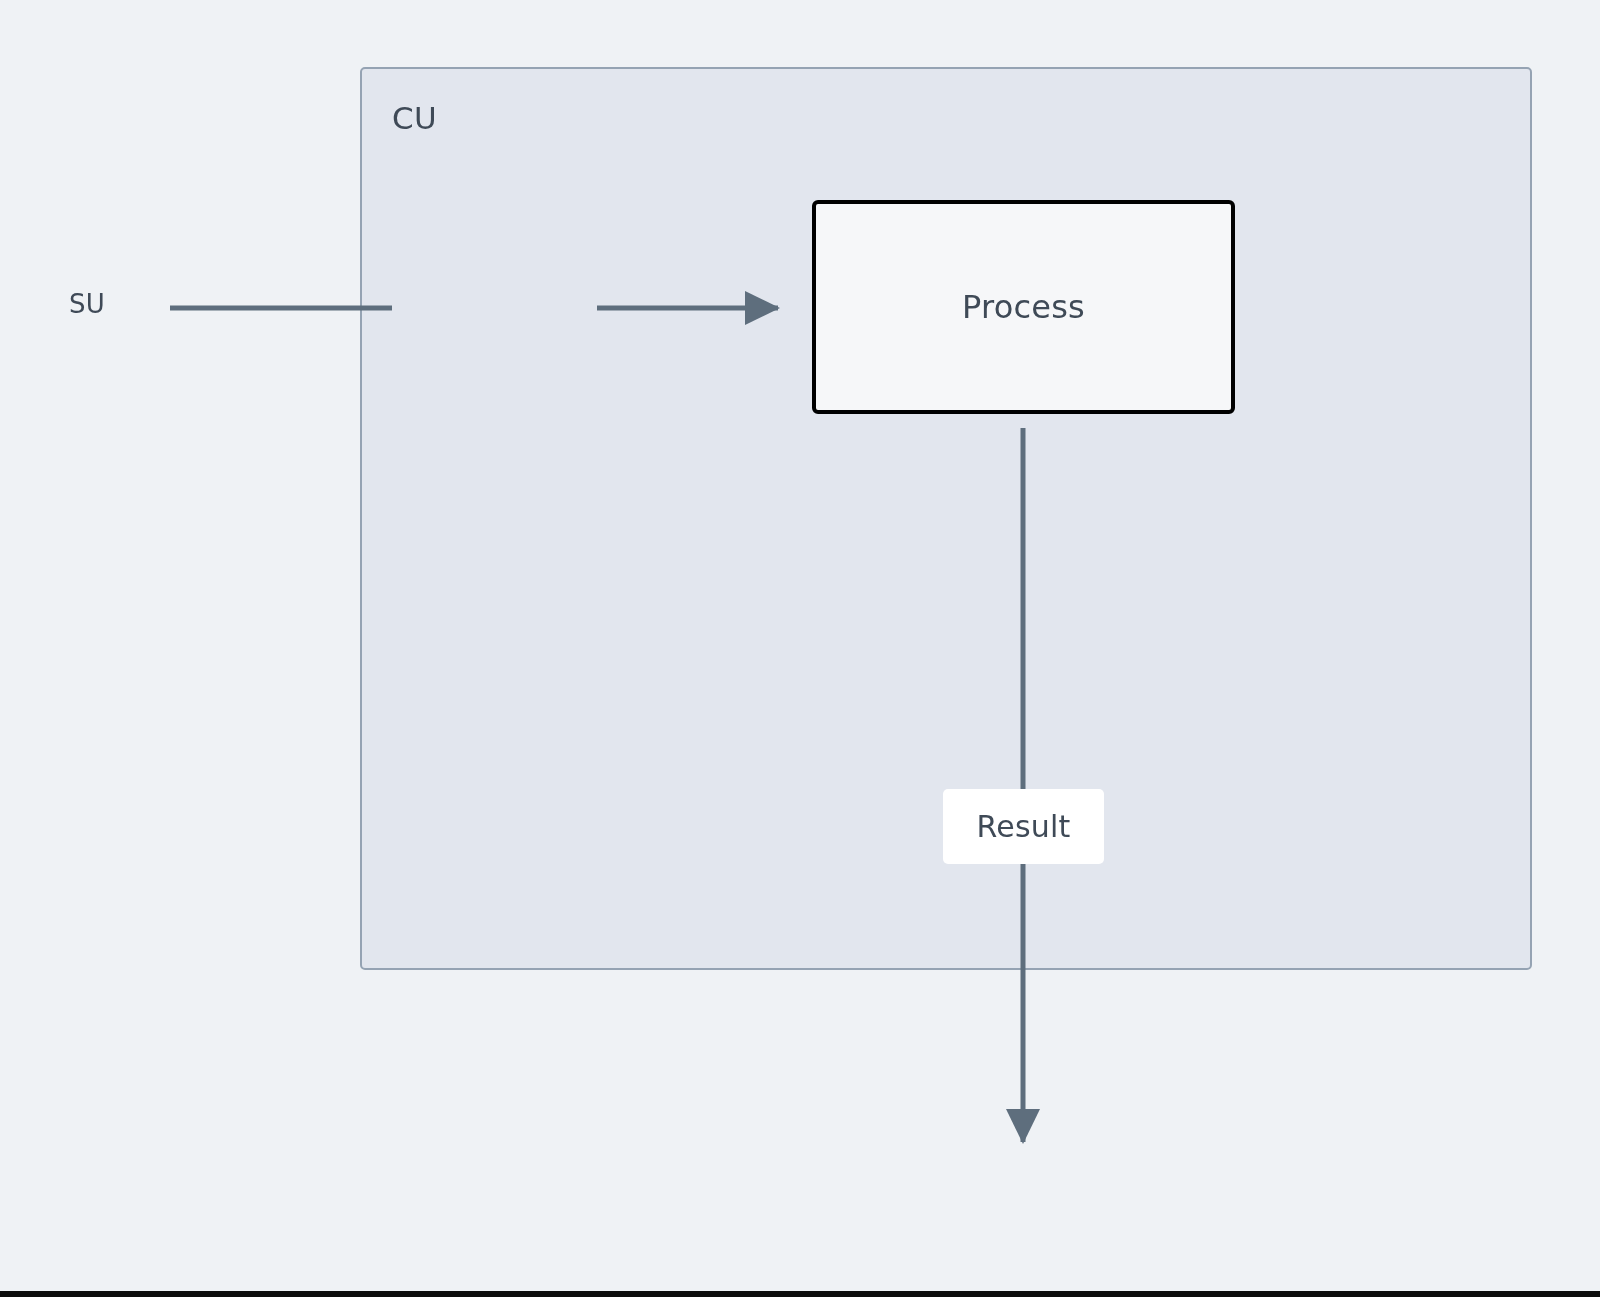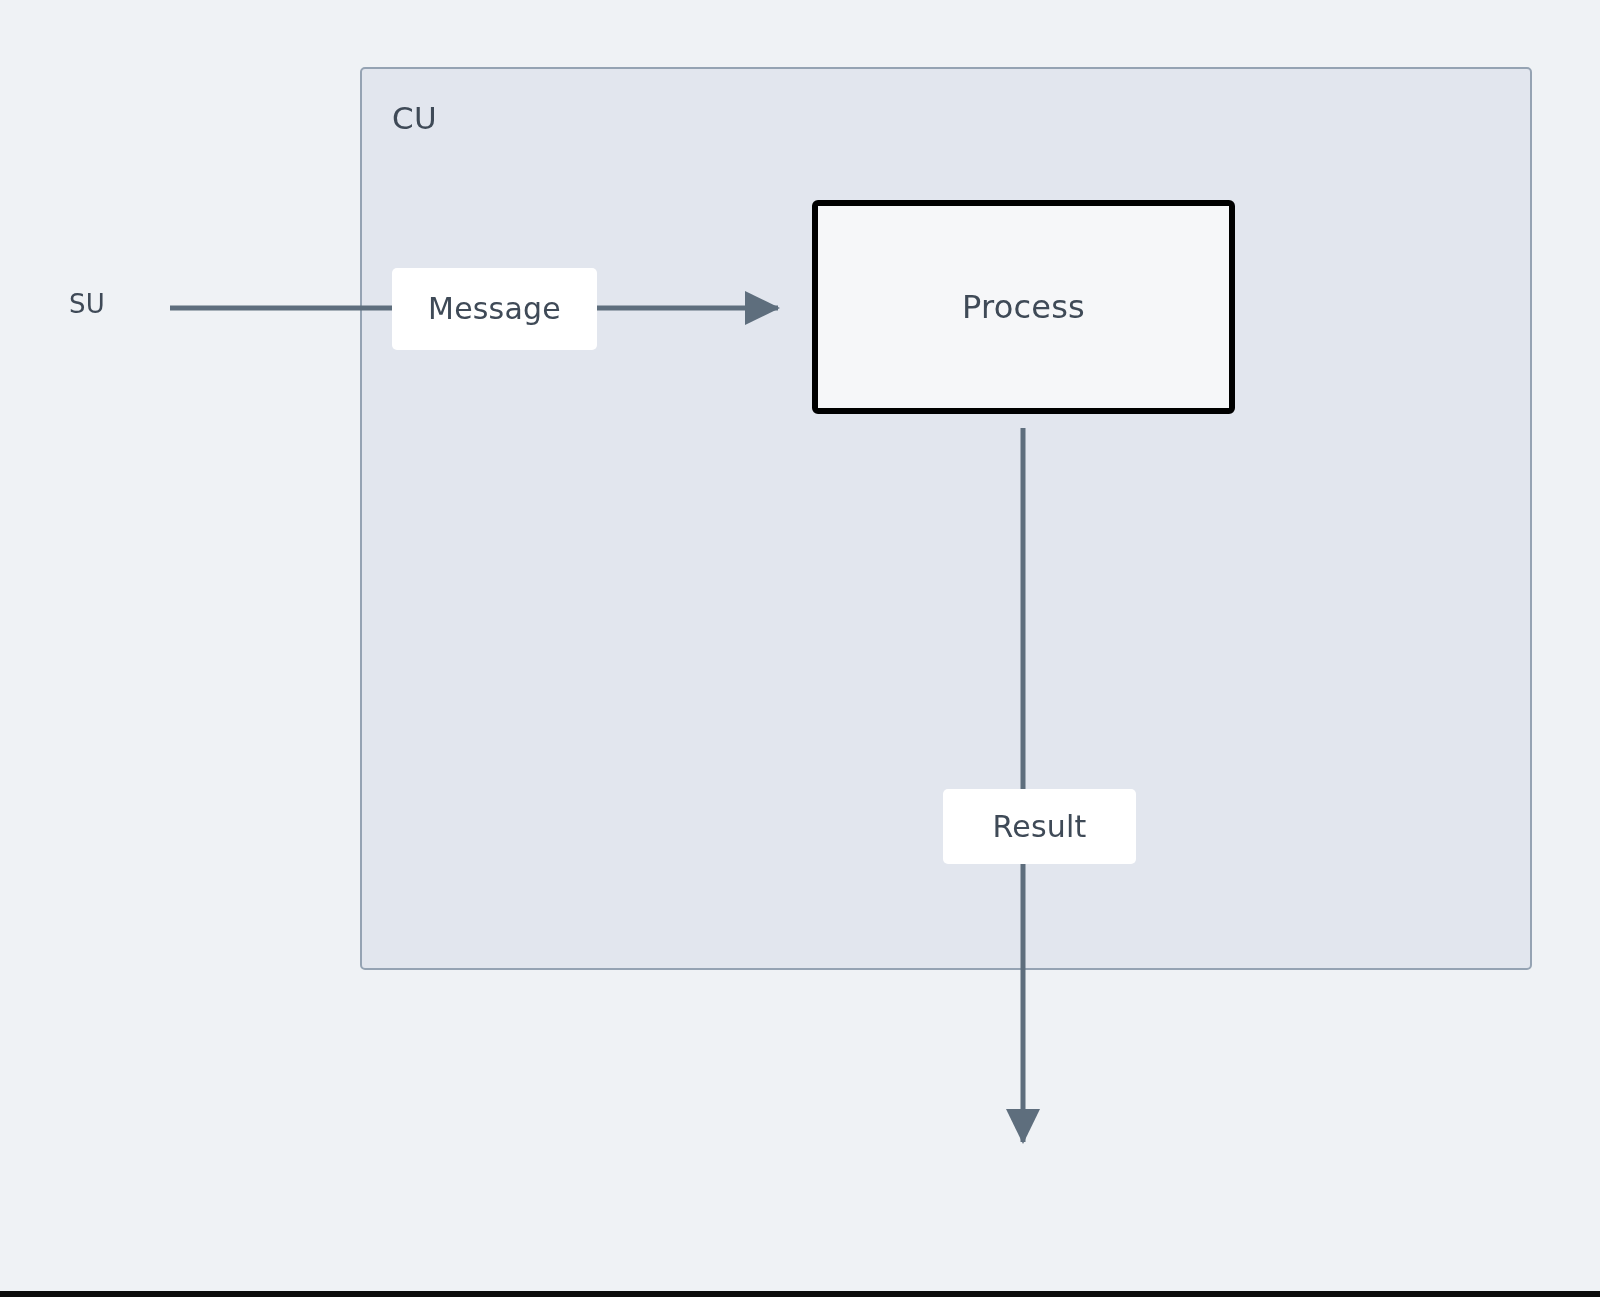--- a/index.html
+++ b/index.html
@@ -59,21 +59,21 @@
   }
 
   
   .process-node {
     position: absolute;
     left: 812px;
     top: 200px;
     width: 423px;
     height: 214px;
     background: #f6f7f9;
-    border: 6px solid #000000;
+    border: 4px solid #000000;
     border-radius: 6px;
     box-sizing: border-box;
     display: flex;
     align-items: center;
     justify-content: center;
   }
   .process-label {
     font-size: 32px;
     color: #3f4a57;
     letter-spacing: 0.2px;
@@ -107,21 +107,21 @@
   }
   .edge-label-message {
     left: 392px;
     top: 268px;
     width: 205px;
     height: 82px;
   }
   .edge-label-result {
     left: 943px;
     top: 789px;
-    width: 193px;
+    width: 161px;
     height: 75px;
   }
 
   
   .bottom-strip {
     position: absolute;
     left: 0;
     top: 1291px;
     width: 1600px;
     height: 6px;
@@ -154,19 +154,18 @@
 
     <line x1="1023" y1="428" x2="1023" y2="789" stroke="#5e6e7d" stroke-width="5" stroke-linecap="butt"></line>
 
     <line x1="1023" y1="864" x2="1023" y2="1142" stroke="#5e6e7d" stroke-width="5" stroke-linecap="butt" marker-end="url(#arrow-down)"></line>
   </svg>
 
   <div class="process-node">
     <span class="process-label">Process</span>
   </div>
 
-  <div class="edge-label edge-label-message">Message</div>
 
   <div class="edge-label edge-label-result">Result</div>
 
   <div class="bottom-strip"></div>
 
 </div>
 
 </body></html>

